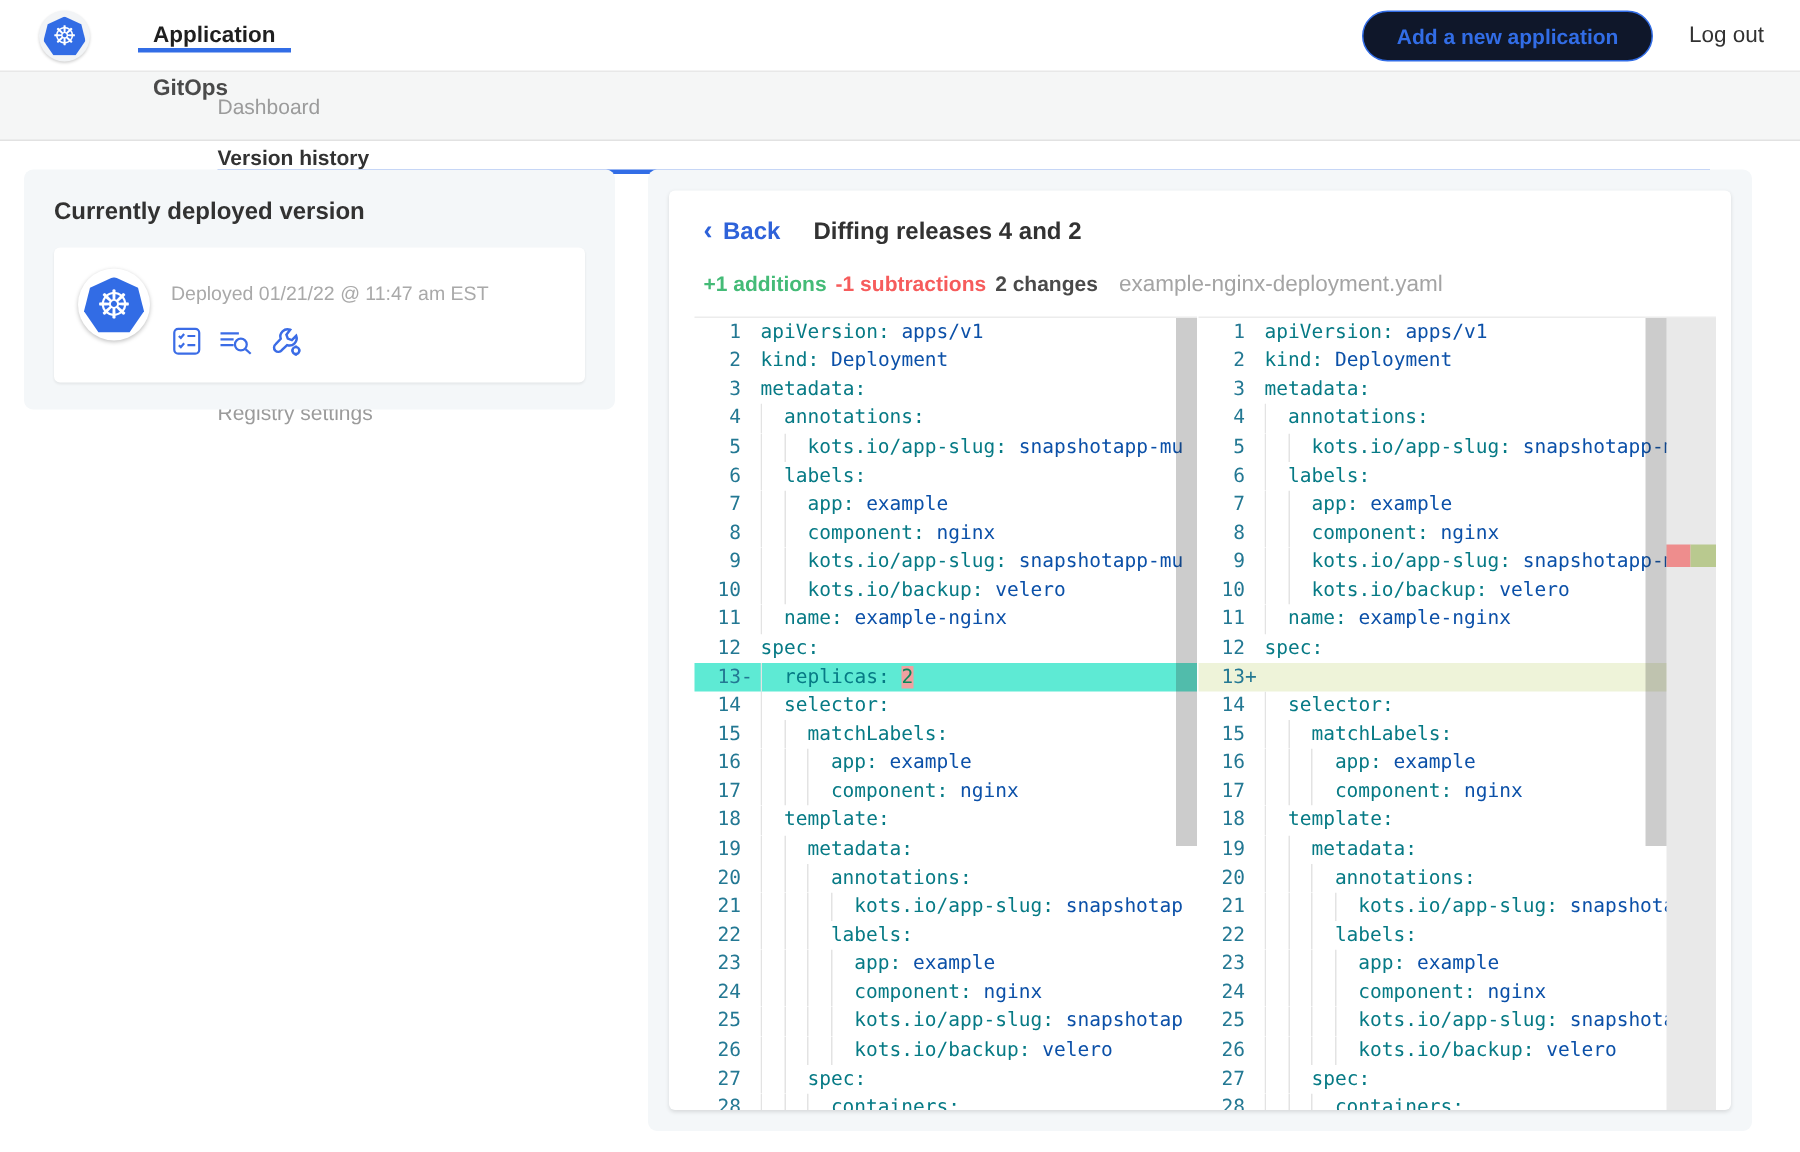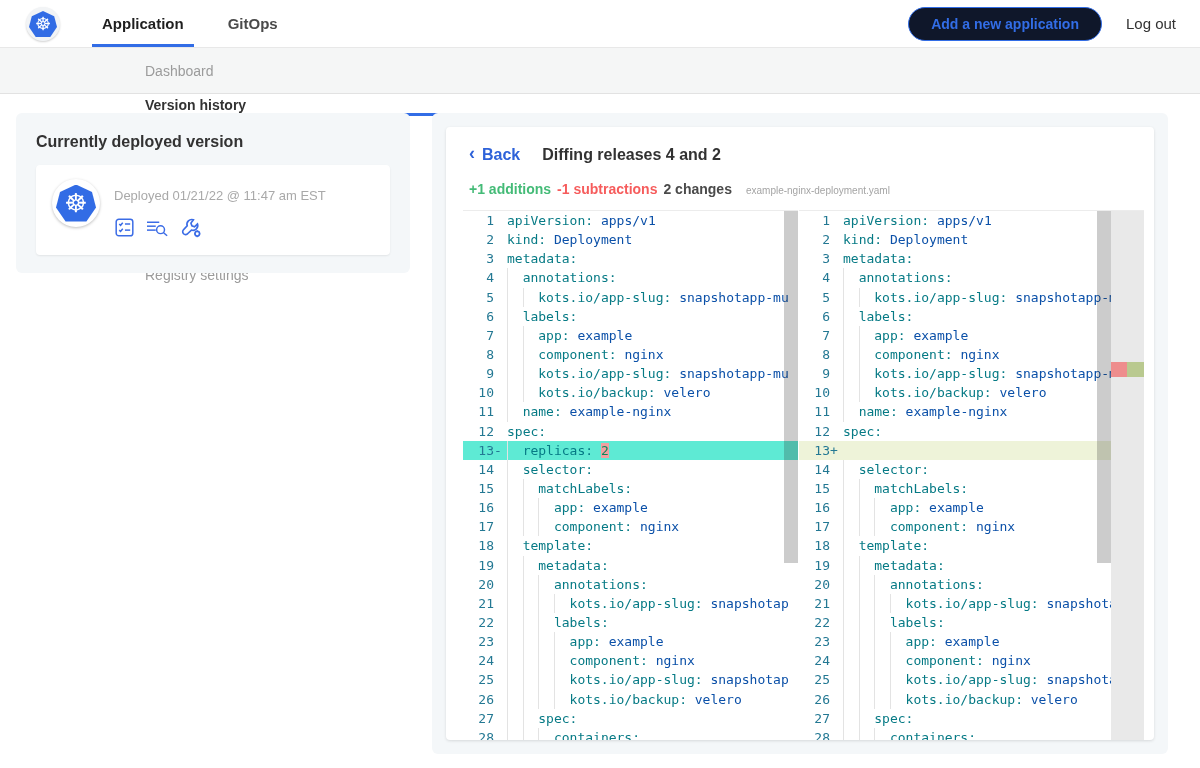--- a/index.html
+++ b/index.html
@@ -9,21 +9,21 @@
   
   .topbar { height:48px; background:#fff; border-bottom:1px solid #e8e8e8;
     display:flex; align-items:stretch; }
   .logo-wrap { width:34px; height:34px; border-radius:50%; background:#f2f4f6;
     box-shadow:0 1px 2px rgba(0,0,0,.18); margin:7px 20px 0 26px;
     display:flex; align-items:center; justify-content:center; }
   .hepta { width:28px; height:26px; background:#326ce5;
     clip-path:polygon(50% 0%, 90% 20%, 100% 62%, 76% 100%, 24% 100%, 0% 62%, 10% 20%);
     color:#fff; display:flex; align-items:center; justify-content:center;
     font-size:18px; line-height:1; }
-  .top-tabs { display:flex; align-items:stretch; }
+  .top-tabs { display:flex; align-items:stretch;flex-direction:column; }
   .top-tab { padding:15px 10px 0 10px; margin:0 12px; font-size:15px; font-weight:bold;
     color:#4a4a4a; border-bottom:3px solid transparent; cursor:pointer; }
   .top-tab.active { color:#1f1f1f; border-bottom-color:#326de6; }
   .topbar-right { margin-left:auto; display:flex; align-items:center; gap:24px;
     padding-right:24px; }
   .add-app-btn { border:1.5px solid #326de6; color:#326de6; background:#0f172a;
     border-radius:19px; padding:8px 22px; font-size:14px; font-weight:bold;
     font-family:"Liberation Sans", sans-serif; cursor:pointer; }
   .logout { font-size:15px; color:#323232; cursor:pointer; }
 
@@ -61,21 +61,21 @@
   .diff-head { display:flex; align-items:center; gap:22px; padding-left:6px; }
   .back-link { color:#2e62d9; font-size:16px; font-weight:bold; cursor:pointer;
     display:flex; align-items:center; gap:7px; }
   .back-chev { font-size:18px; font-weight:bold; transform:translateY(-1px); }
   .diff-title { font-size:16px; font-weight:bold; color:#323232; }
   .diff-stats { display:flex; align-items:baseline; gap:6px; margin:16px 0 0 6px;
     font-size:14px; font-weight:bold; }
   .stat-add { color:#44bb77; }
   .stat-sub { color:#f65c5c; }
   .stat-chg { color:#4a4a4a; }
-  .stat-file { color:#a4a4a4; font-size:10px; font-weight:normal; margin-left:8px; }
+  .stat-file { color:#a4a4a4; font-size:15px; font-weight:normal; margin-left:8px; }
 
   
   .panels { display:flex; margin-top:13px; }
   .panel { position:relative; border-top:1px solid #ececec;
     font-family:"DejaVu Sans Mono", monospace; font-size:13px; }
   .panel.left  { width:335px; margin-right:1px; }
   .panel.right { width:368px; }
   .code-line { display:flex; height:19.15px; align-items:stretch; white-space:pre; }
   .gutter { flex:0 0 44px; text-align:right; color:#237893; padding-right:4px;
     line-height:19.15px; }

